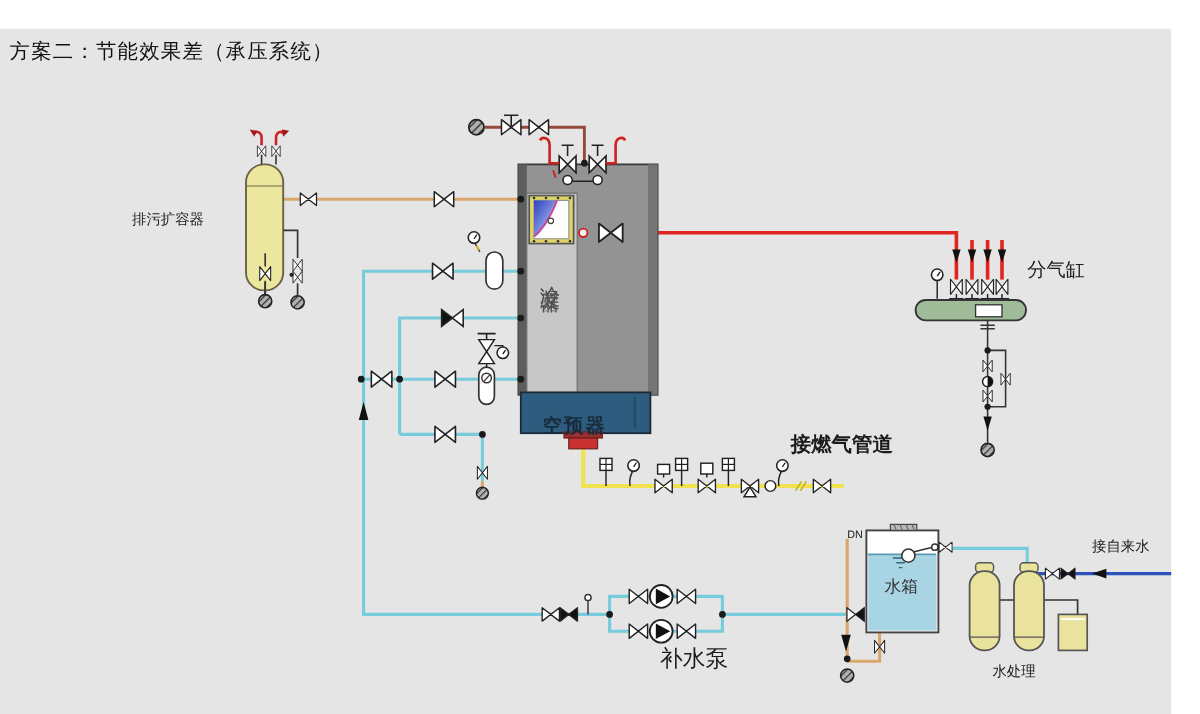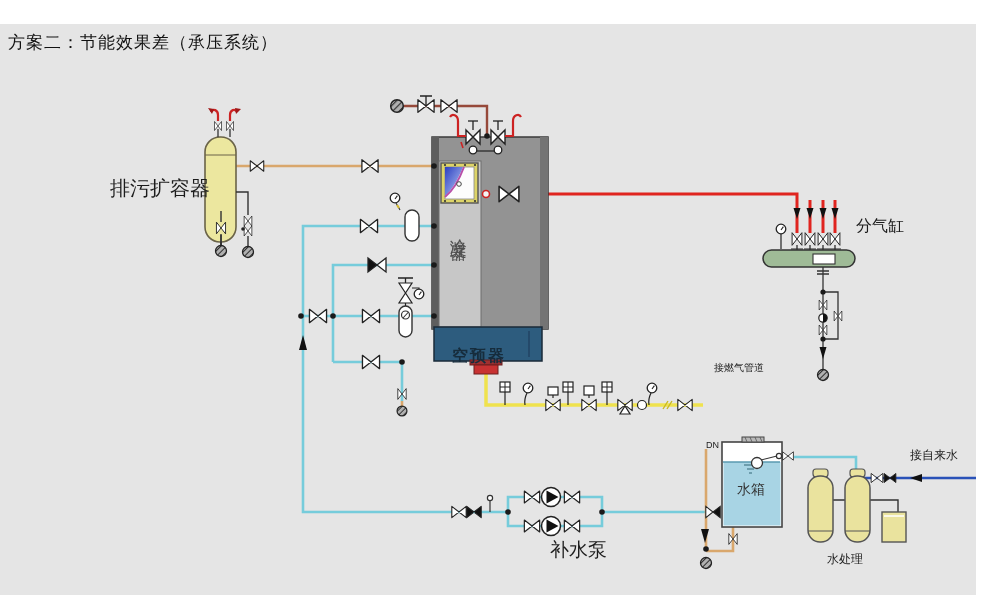--- a/index.html
+++ b/index.html
@@ -1,26 +1,26 @@
 <!DOCTYPE html>
 <html><head>
 <meta charset="utf-8">
 <style>
   html,body{margin:0;padding:0;background:#ffffff;}
   .stage{position:relative;width:976px;height:595px;background:#e5e5e5;overflow:hidden;
          font-family:"Liberation Serif", serif;margin-top:24px;}
   .stage svg{position:absolute;left:0;top:0;}
   .lbl{position:absolute;color:#1c1c1c;white-space:nowrap;line-height:1.1;}
   .title{left:8px;top:10px;font-size:17px;letter-spacing:1px;color:#111;}
-  .lbl-vessel{left:110px;top:153px;font-size:20px;}
+  .lbl-vessel{left:110px;top:153px;font-size:12px;}
   .lbl-condenser{left:448px;top:201px;font-size:17px;color:#4f4f4f;
                  writing-mode:vertical-rl;letter-spacing:3px;}
   .lbl-preheater{left:452px;top:323px;font-size:16px;color:#162c3c;font-weight:bold;letter-spacing:2px;}
   .lbl-header{left:856px;top:193px;font-size:16px;}
-  .lbl-gas{left:714px;top:338px;font-size:10px;}
+  .lbl-gas{left:659px;top:338px;font-size:17px;font-weight:bold;}
   .lbl-tap{left:910px;top:425px;font-size:12px;}
   .lbl-dn{left:706px;top:417px;font-size:9px;font-weight:normal;font-family:"Liberation Sans",sans-serif;}
   .lbl-tank{left:737px;top:458px;font-size:14px;color:#333;}
   .lbl-pump{left:550px;top:516px;font-size:19px;}
   .lbl-treat{left:827px;top:529px;font-size:12px;}
 </style>
 </head>
 <body>
 
 <div class="stage">

